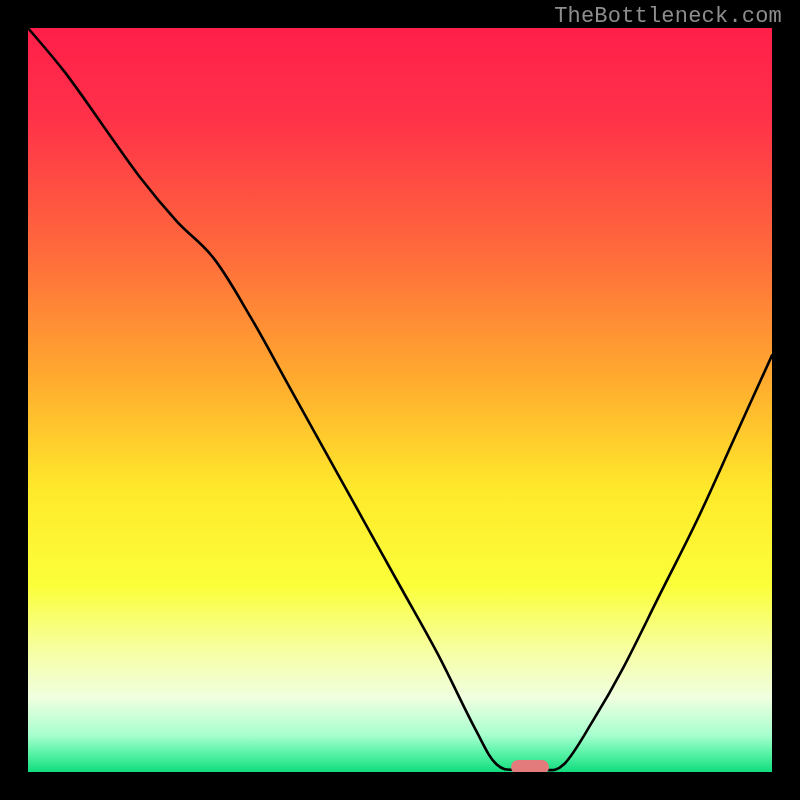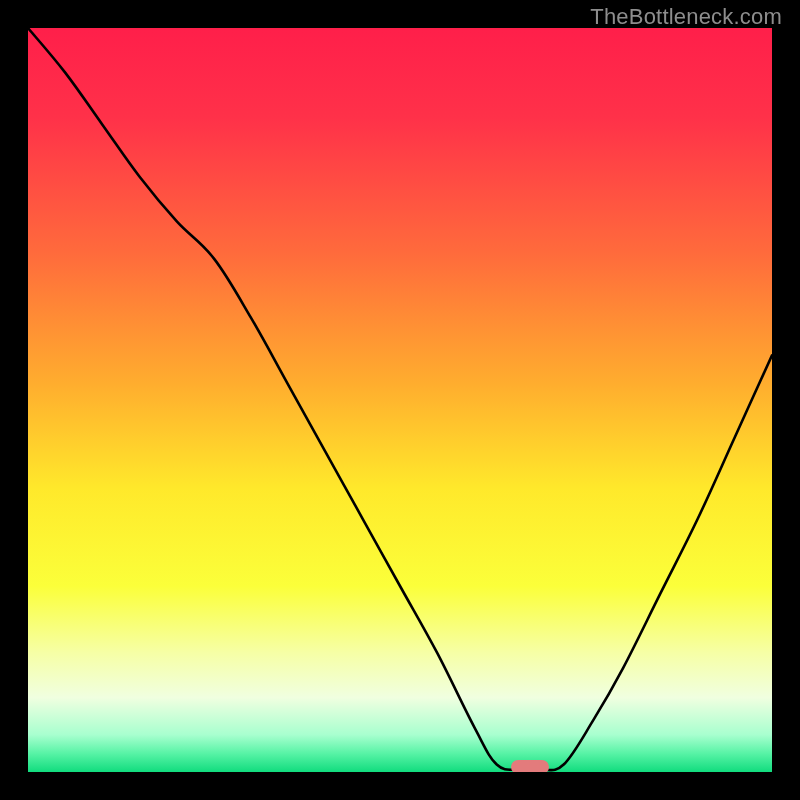--- a/index.html
+++ b/index.html
@@ -27,21 +27,21 @@
     overflow: hidden;
   }
   .gradient {
     position: absolute;
     inset: 0;
   }
   .watermark {
     position: absolute;
     top: 4px;
     right: 18px;
-    font-family: Liberation Sans, sans-serif;
+    font-family: Liberation Mono, monospace;
     font-size: 22px;
     color: #8d8d8d;
     letter-spacing: 0.2px;
     margin-left: 23px;
   }
   svg.curve {
     position: absolute;
     inset: 0;
   }
   .marker {

